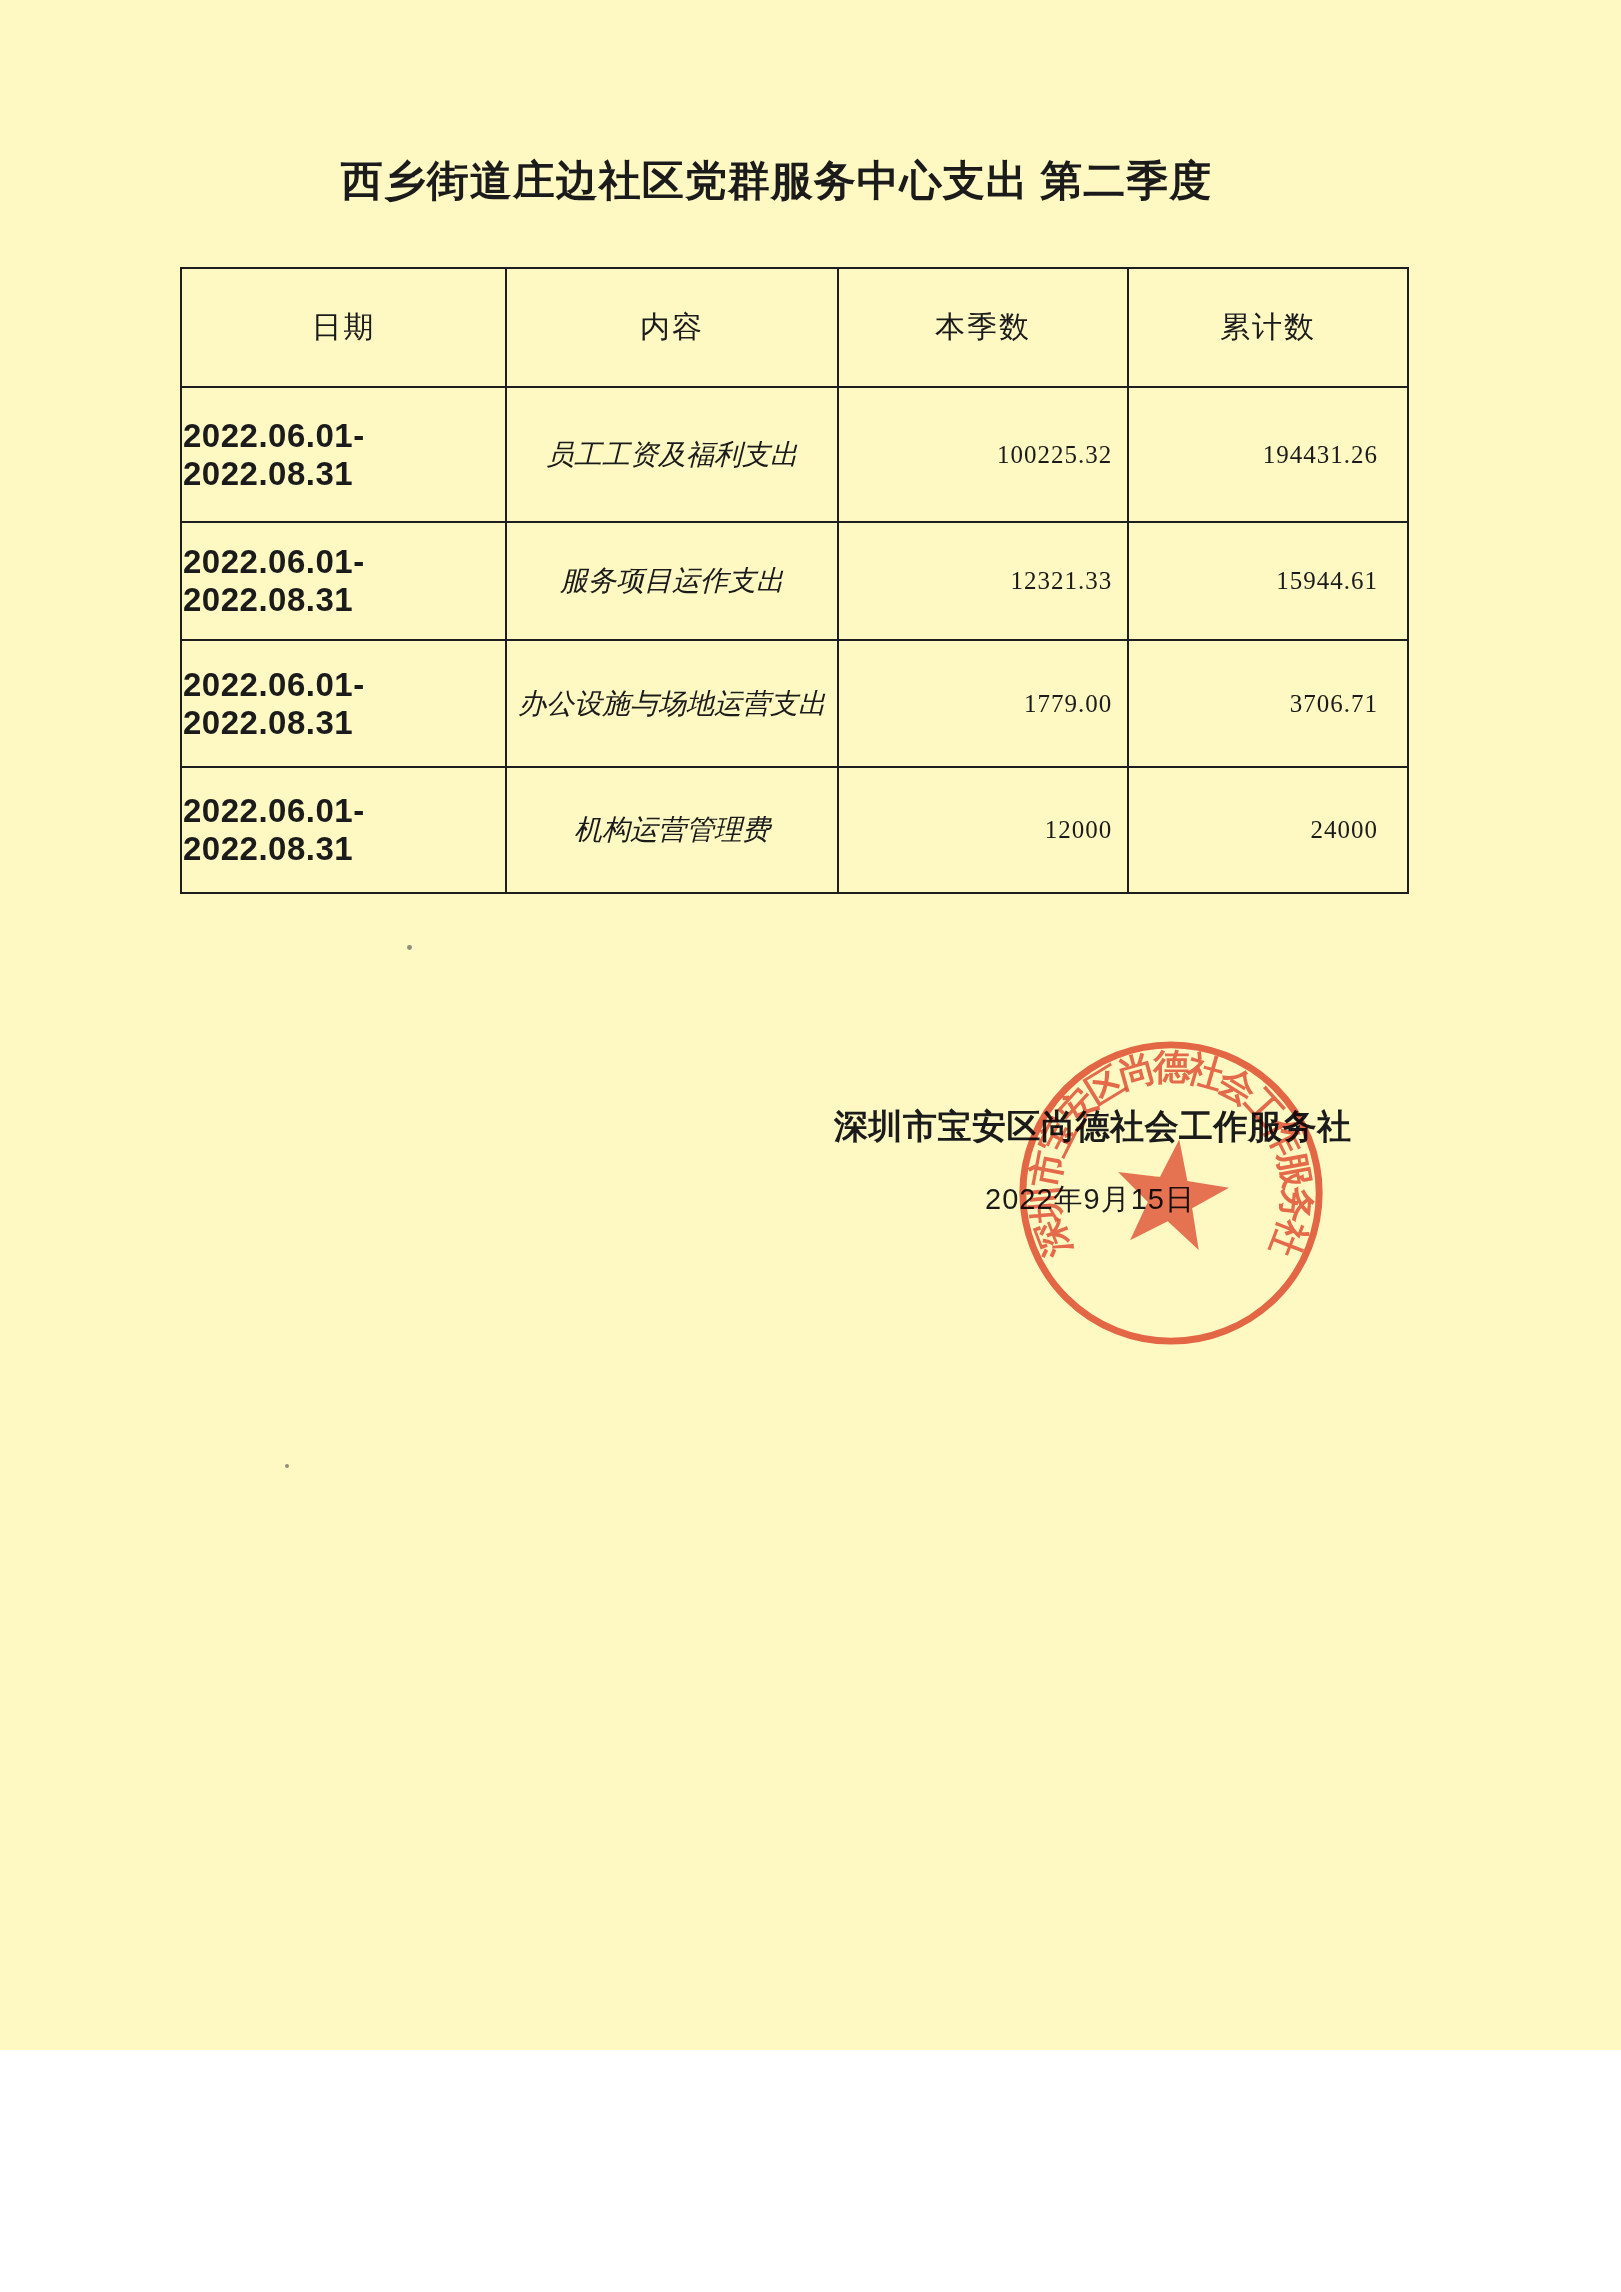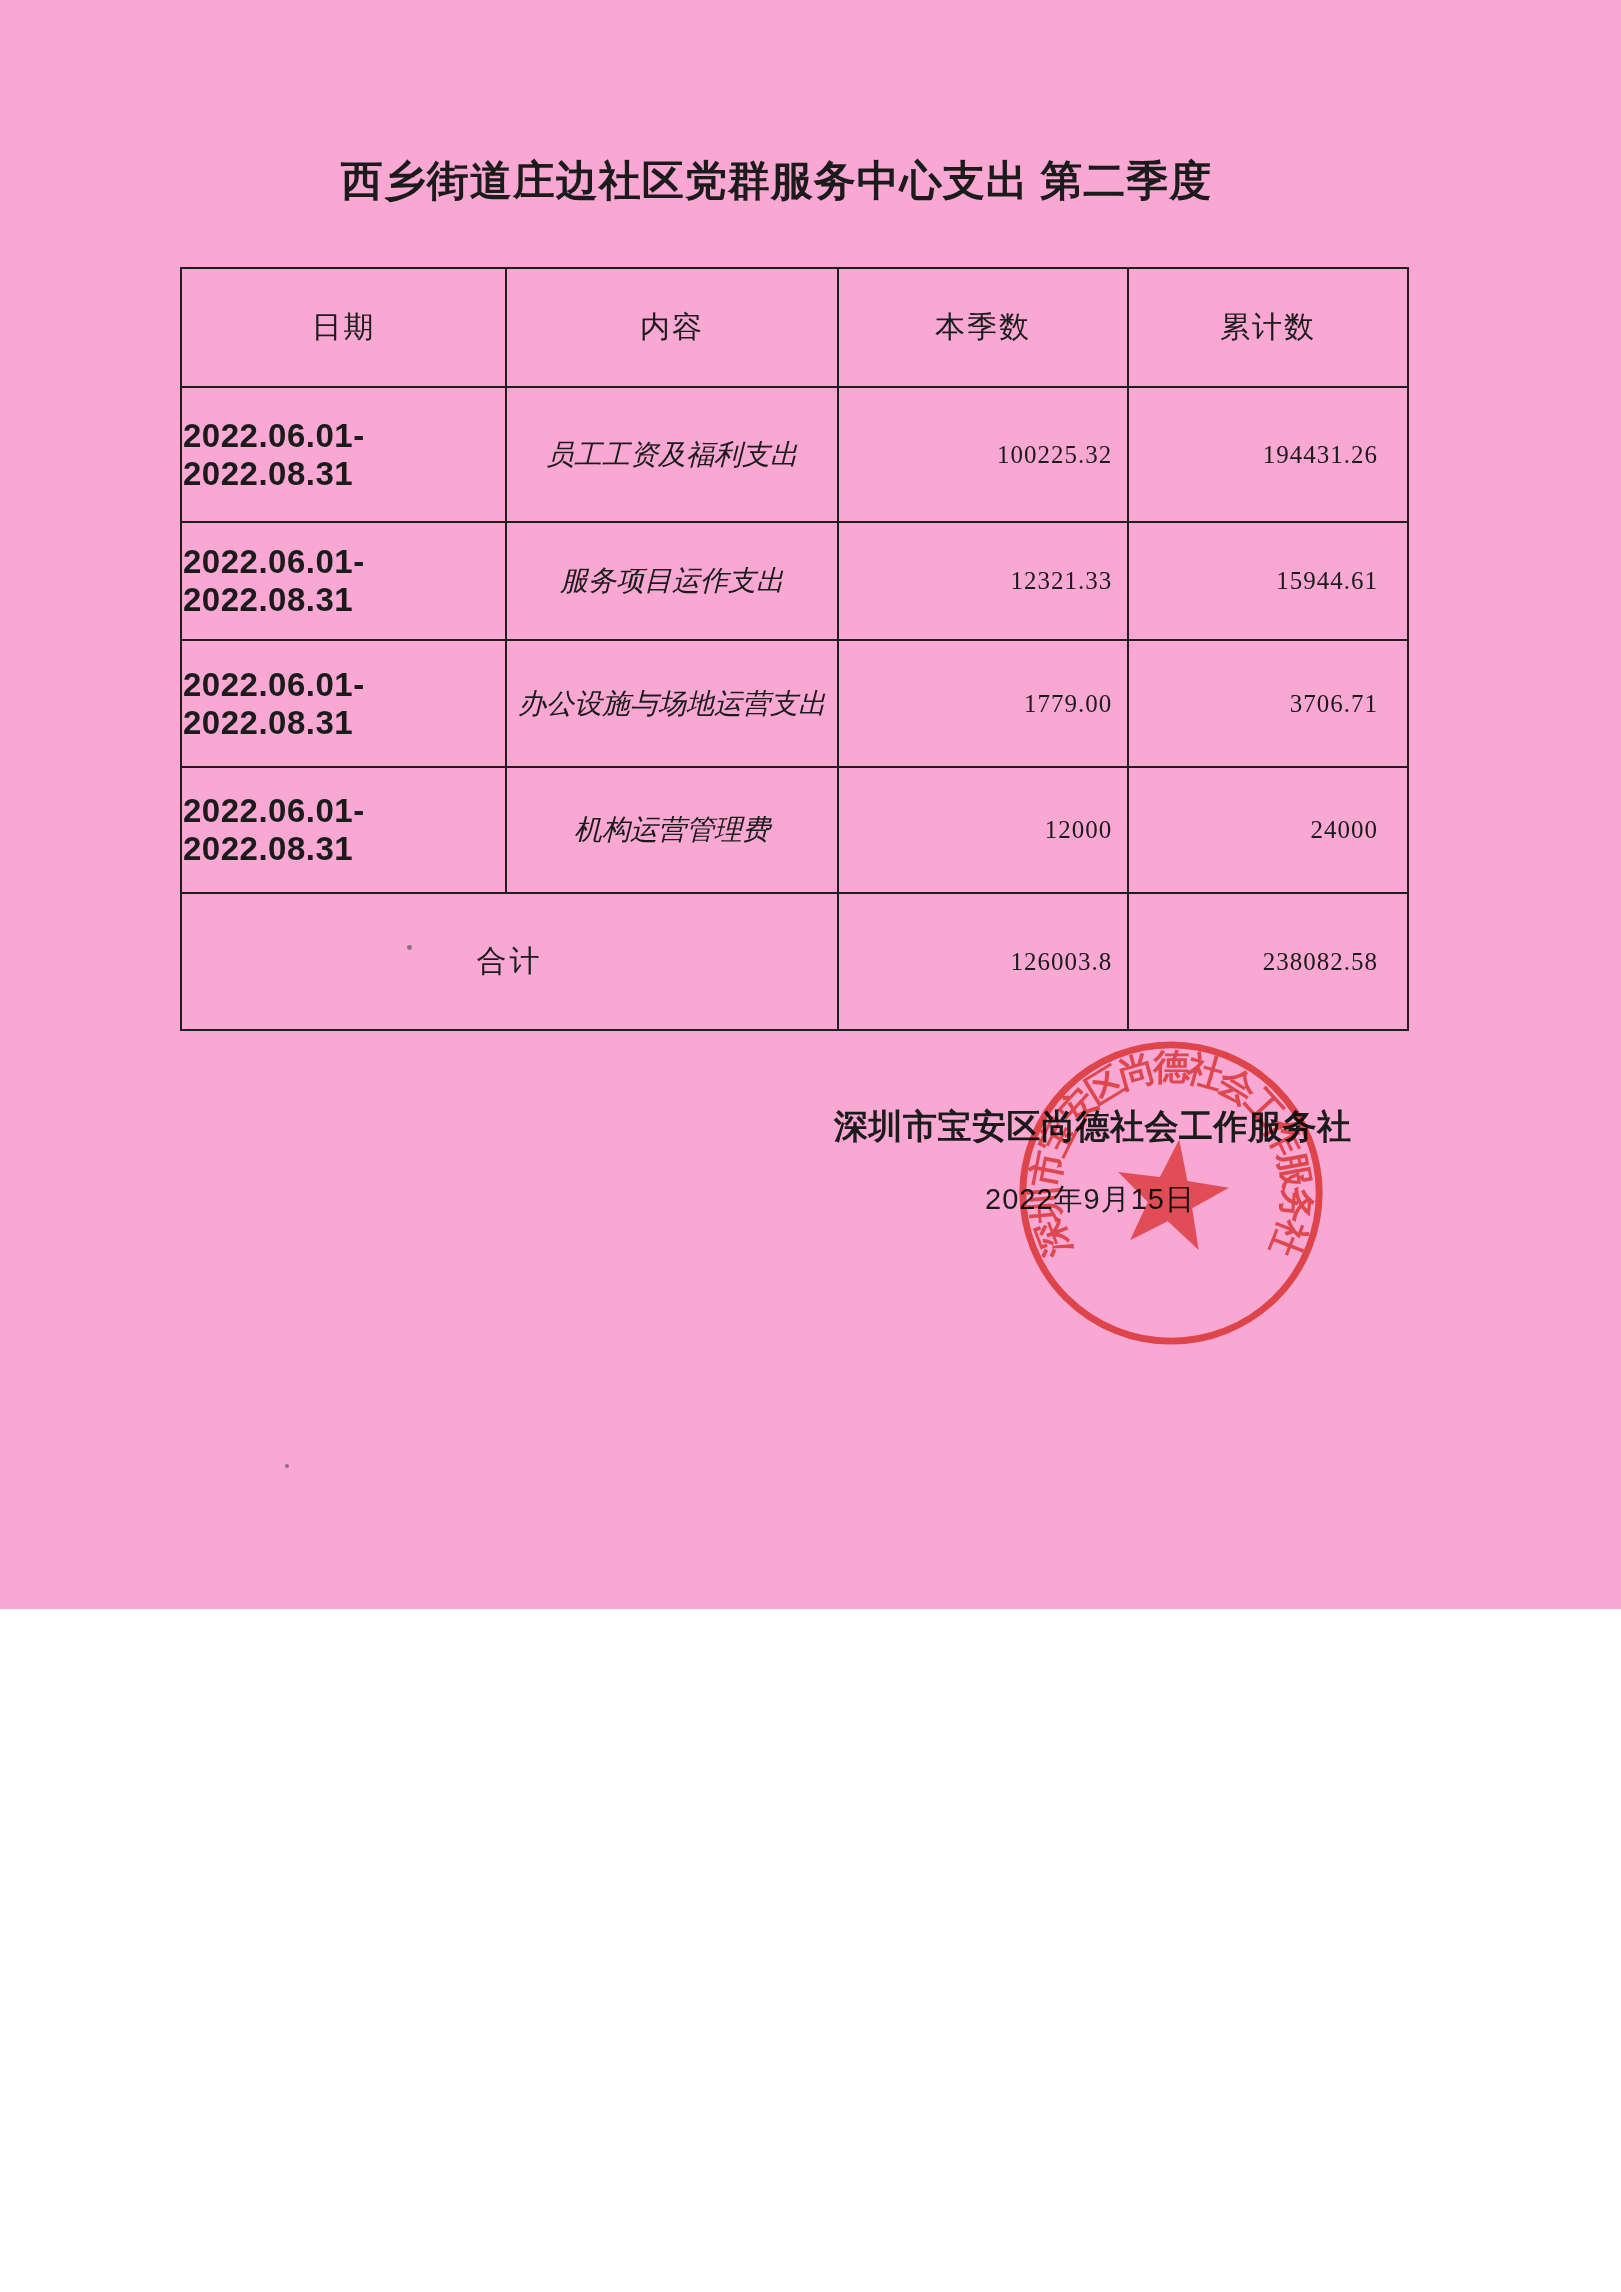--- a/index.html
+++ b/index.html
@@ -1,19 +1,19 @@
 <!DOCTYPE html>
 <html><head>
 <meta charset="utf-8">
 <style>
   html,body{margin:0;padding:0;background:#ffffff;}
   #page{
     position:relative;
-    width:1621px;height:1609px;
-    background:#f9a8d4;
+    width:1621px;height:2050px;
+    background:#fef9c3;
     font-family:"Liberation Serif","DejaVu Serif",serif;
     color:#1b1b1b;
     overflow:hidden;
   }
   .title{
     position:absolute;
     top:153px;left:0;width:1621px;
     text-align:center;
     transform:translateX(-34px);
     font-size:42px;
@@ -137,25 +137,20 @@
       <td class="c-content">办公设施与场地运营支出</td>
       <td class="c-num">1779.00</td>
       <td class="c-num cum">3706.71</td>
     </tr>
     <tr class="r4">
       <td class="c-date">2022.06.01-2022.08.31</td>
       <td class="c-content">机构运营管理费</td>
       <td class="c-num">12000</td>
       <td class="c-num cum">24000</td>
     </tr>
-    <tr class="rt">
-      <td class="c-total" colspan="2">合计</td>
-      <td class="c-num">126003.8</td>
-      <td class="c-num cum">238082.58</td>
-    </tr>
   </tbody>
     </table>
 
   <div class="speck speck1"></div>
   <div class="speck speck2"></div>
 
   <div class="footer-org">深圳市宝安区尚德社会工作服务社</div>
   <div class="footer-date">2022年9月15日</div>
 
   <svg class="stamp" viewBox="0 0 322 322" xmlns="http://www.w3.org/2000/svg" xmlns:xlink="http://www.w3.org/1999/xlink">

